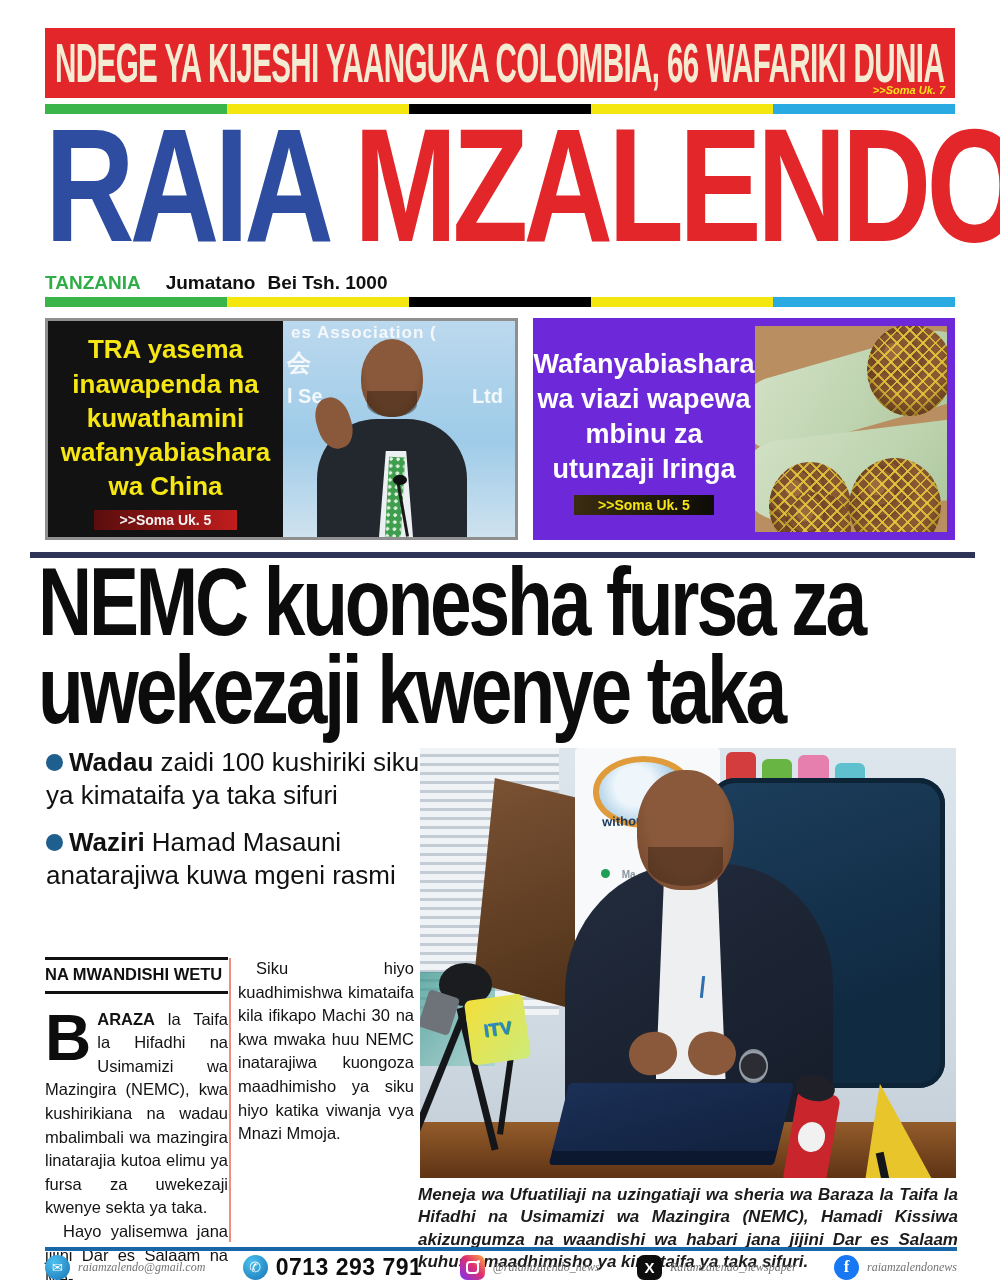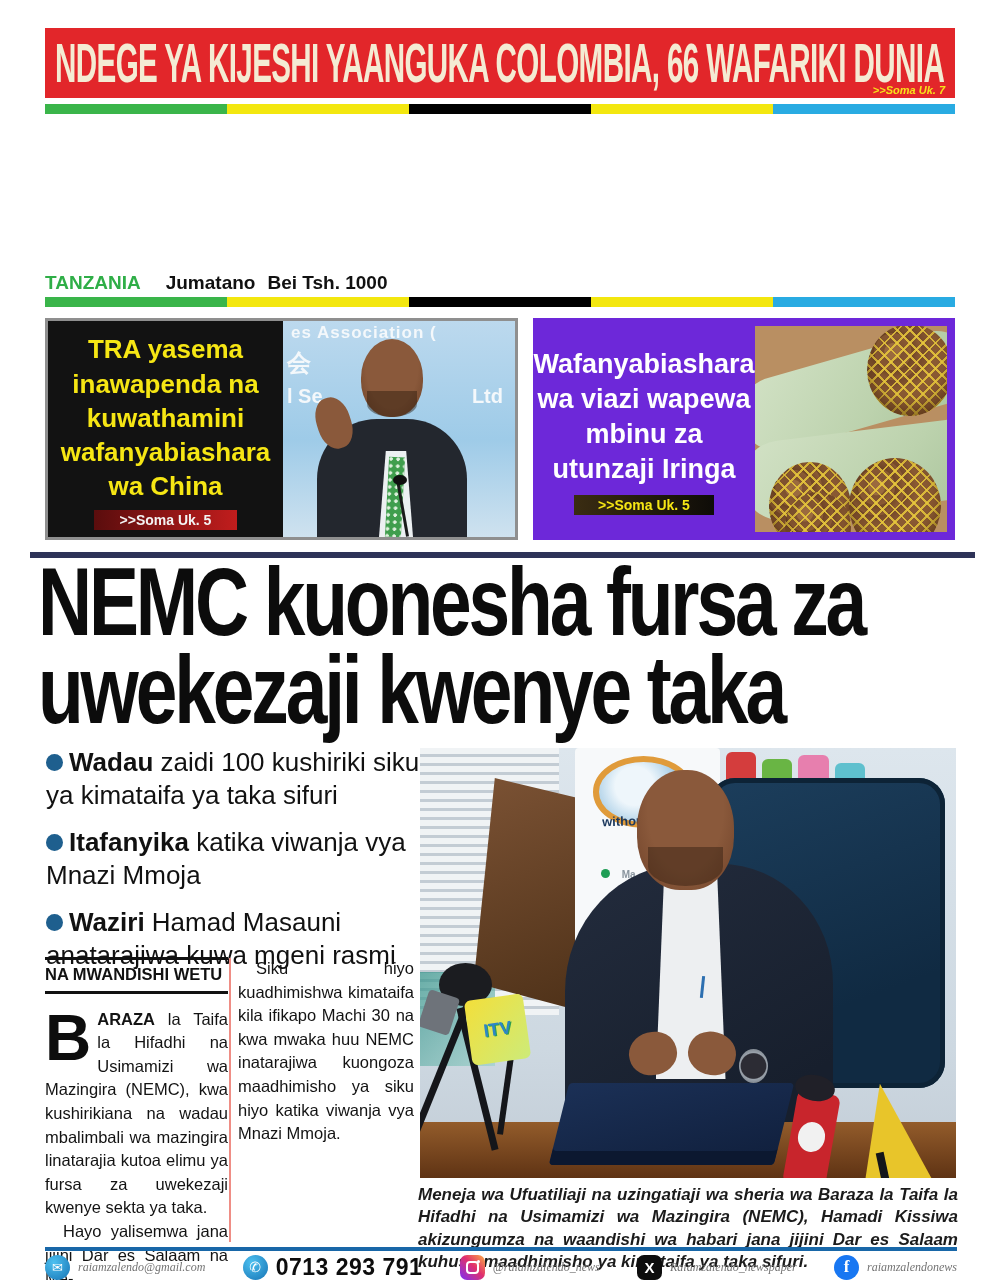--- a/index.html
+++ b/index.html
@@ -178,20 +178,23 @@
   </div>
 
   <div class="flag-stripe stripe-top">
     <div class="fs-green"></div>
     <div class="fs-yellow"></div>
     <div class="fs-black"></div>
     <div class="fs-yellow"></div>
     <div class="fs-blue"></div>
   </div>
 
+  <div class="masthead">
+    <span class="mline"><span class="mh-blue">RAIA </span><span class="mh-red">MZALENDO</span></span>
+  </div>
 
   <div class="dateline">
     <span class="dl-country">TANZANIA</span>
     <span class="dl-day">Jumatano</span>
     <span class="dl-price">Bei Tsh. 1000</span>
   </div>
 
   <div class="flag-stripe stripe-bottom">
     <div class="fs-green"></div>
     <div class="fs-yellow"></div>
@@ -237,21 +240,20 @@
   </div>
 
   <div class="navy-bar"></div>
   <div class="main-headline">
     <span class="hline">NEMC kuonesha  fursa za</span>
     <span class="hline">uwekezaji kwenye taka</span>
   </div>
 
   <div class="bullets">
     <div class="bullet"><span class="dot"></span><b>Wadau</b><span> zaidi 100 kushiriki siku ya kimataifa ya taka sifuri</span></div>
-    <div class="bullet"><span class="dot"></span><b>Itafanyika</b><span> katika viwanja vya Mnazi Mmoja</span></div>
     <div class="bullet"><span class="dot"></span><b>Waziri</b><span> Hamad Masauni anatarajiwa kuwa mgeni rasmi</span></div>
   </div>
 
   <div class="col col1">
     <div class="byline">NA MWANDISHI WETU</div>
     <p><span class="dropcap">B</span><b>ARAZA</b><span> la Taifa la Hifadhi na Usimamizi wa Mazingira (NEMC), kwa kushirikiana na wadau mbalimbali wa mazingira linatarajia kutoa elimu ya fursa za uwekezaji kwenye sekta ya taka.</span></p>
     <p class="indent">Hayo yalisemwa jana jijini Dar es Salaam na Me-</p>
   </div>
   <div class="col-divider"></div>
   <div class="col col2">

